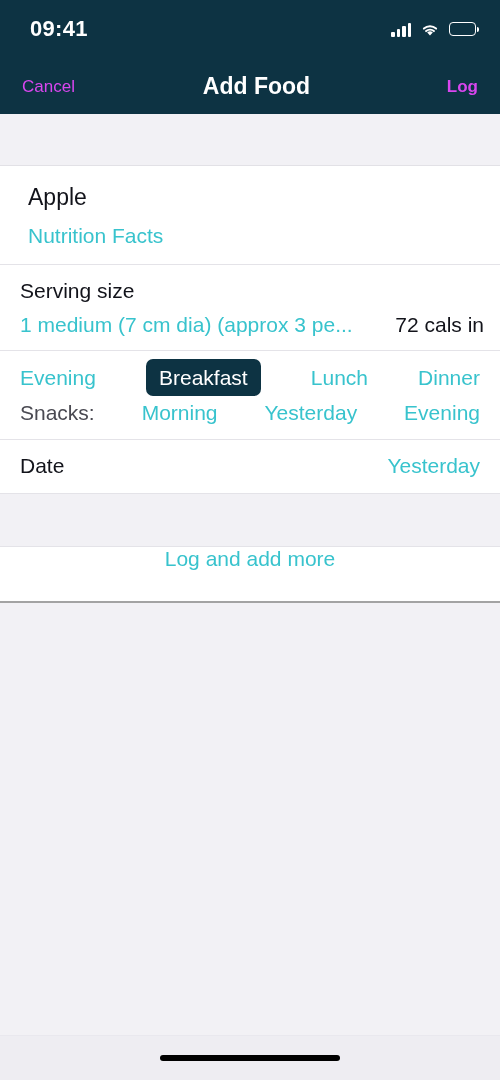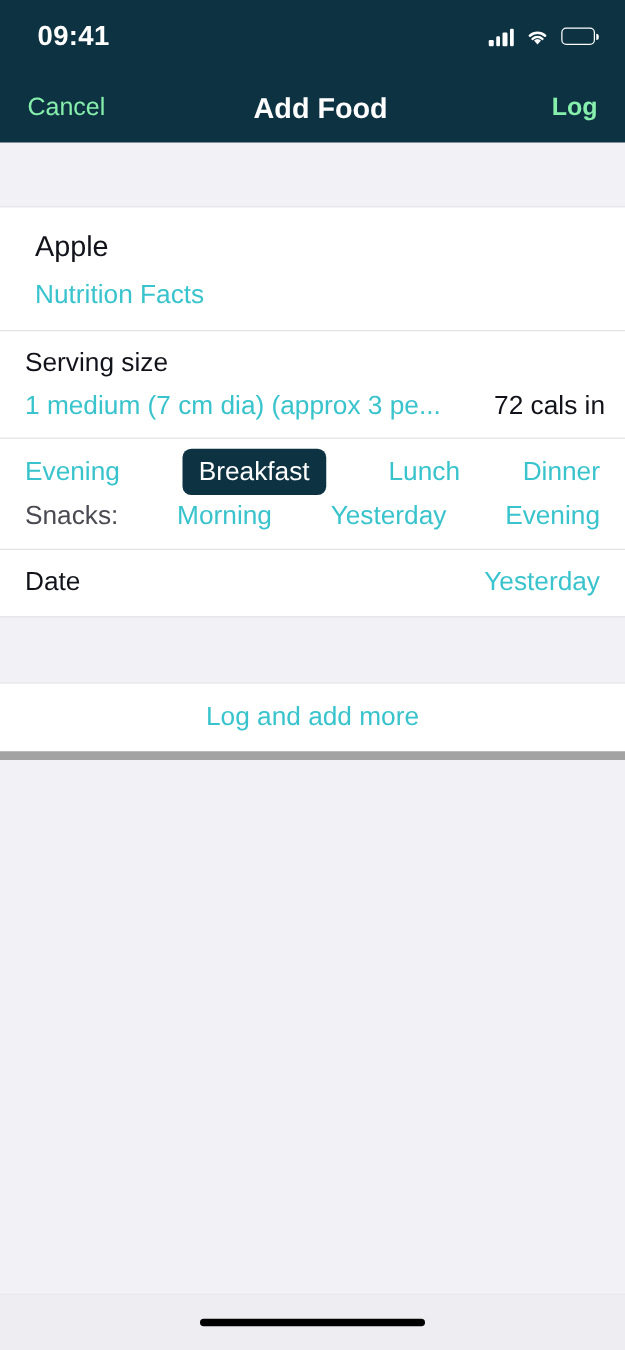--- a/index.html
+++ b/index.html
@@ -99,22 +99,22 @@
 
   .navbar {
     height: 56px;
     display: flex;
     align-items: center;
     justify-content: space-between;
     padding: 0 22px;
     box-sizing: border-box;
   }
   .nav-btn {
-    color: #86efac;
-    font-size: 20px;
+    color: #d946ef;
+    font-size: 17px;
     background: none;
     border: none;
     padding: 0;
     font-family: inherit;
     cursor: pointer;
     line-height: 1;
   }
   .nav-title {
     color: #ffffff;
     font-size: 23px;
@@ -254,23 +254,22 @@
     height: 52px;
     border-top: 1px solid #e4e3e8;
     border-bottom: 1px solid #e4e3e8;
     background: #f2f1f5;
   }
 
   .addmore-block {
     background: #ffffff;
     height: 54px;
     display: flex;
-    align-items: center;
     justify-content: center;
-    border-bottom: 7px solid #a3a3a3;
+    border-bottom: 2px solid #a3a3a3;
     cursor: pointer;
   }
   .addmore-text {
     font-size: 21px;
     color: #38c3cd;
   }
 
   .filler {
     flex: 1 1 auto;
     background: #f2f1f5;

